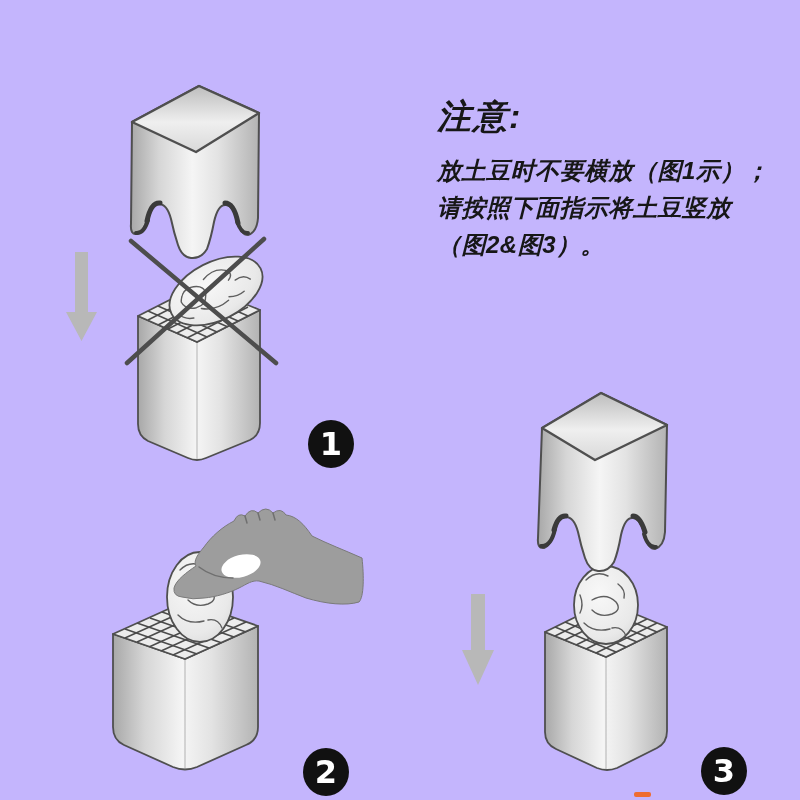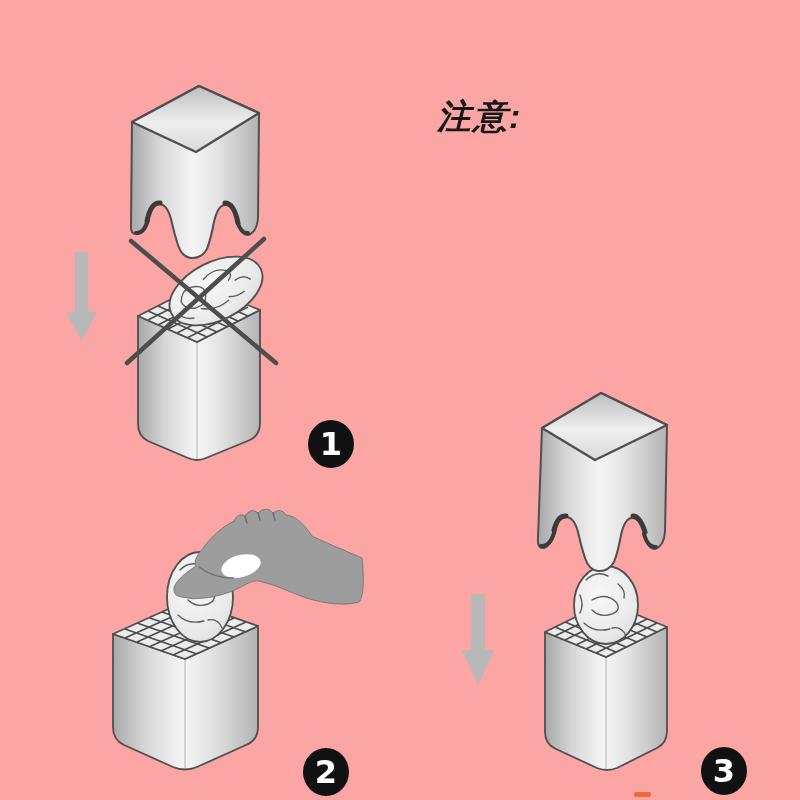--- a/index.html
+++ b/index.html
@@ -1,17 +1,17 @@
 <!DOCTYPE html>
 <html><head>
 <meta charset="utf-8">
 <style>
   html,body{margin:0;padding:0;background:#ffffff;}
   #stage{
-    position:relative;width:800px;height:800px;background:#fca5a5;overflow:hidden;
+    position:relative;width:800px;height:800px;background:#c4b5fd;overflow:hidden;
     font-family:"Liberation Sans","DejaVu Sans",sans-serif;
   }
   #art{position:absolute;left:0;top:0;width:800px;height:800px;}
   .note{
     position:absolute;left:437px;top:98px;width:355px;color:#171717;
   }
   .note-title{
     font-size:34px;font-weight:bold;font-style:italic;letter-spacing:2px;line-height:1.1;
   }
   .note-lines{margin-top:17px;font-size:24px;font-weight:bold;font-style:italic;letter-spacing:0.5px;}
@@ -228,20 +228,25 @@
           <path d="M 645,532 Q 640,516 633,516" stroke-width="5"></path>
           <path d="M 555,529 Q 551,547 541,546" stroke-width="4"></path>
           <path d="M 644,534 Q 648,548 656,547" stroke-width="4"></path>
         </g>
       </g>
     </g>
   </svg>
 
   <div class="note">
     <div class="note-title">注意:</div>
+    <div class="note-lines">
+      <div class="note-line">放土豆时不要横放（图1示）；</div>
+      <div class="note-line">请按照下面指示将土豆竖放</div>
+      <div class="note-line">（图2&amp;图3）。</div>
+    </div>
   </div>
 
   <div class="badge" id="badge-1">1</div>
   <div class="badge" id="badge-2">2</div>
   <div class="badge" id="badge-3">3</div>
 
   <div class="orange-fragment"></div>
 
 </div>
 

